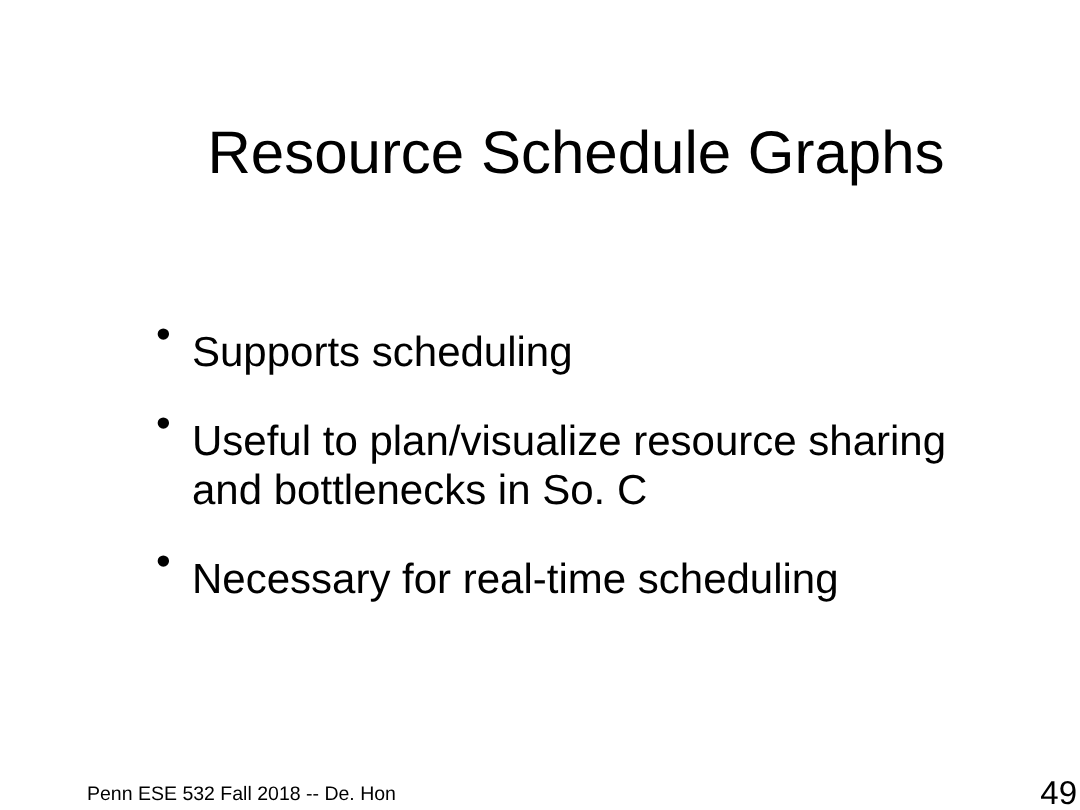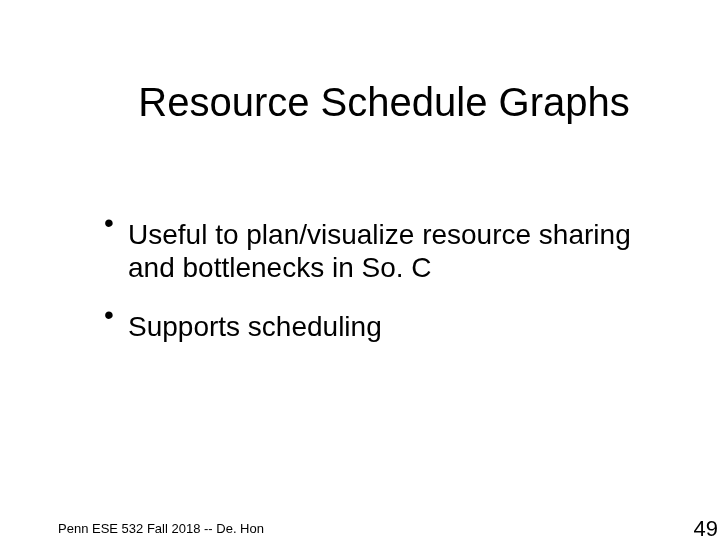--- a/index.html
+++ b/index.html
@@ -13,19 +13,20 @@
   .footer { position: absolute; bottom: 16px; left: 22px; font-size: 13px; }
   .pagenum { position: absolute; bottom: 10px; right: 14px; font-size: 22px; }
 </style>
 </head>
 <body>
 
 <div class="slide">
   <div class="title">Resource Schedule Graphs</div>
   <div class="body">
     <ul>
+      <li>Supports scheduling</li>
       <li>Useful to plan/visualize resource sharing and bottlenecks in So. C</li>
-      <li>Supports scheduling</li>
+      <li>Necessary for real-time scheduling</li>
     </ul>
   </div>
   <div class="footer">Penn ESE 532 Fall 2018 -- De. Hon</div>
   <div class="pagenum">49</div>
 </div>
 
 </body></html>

